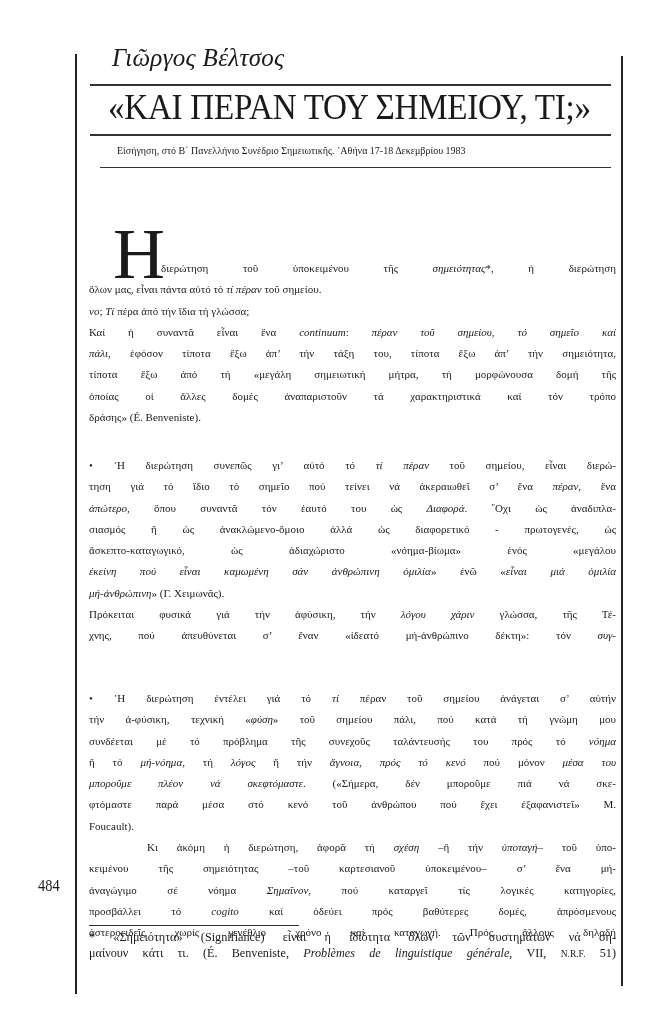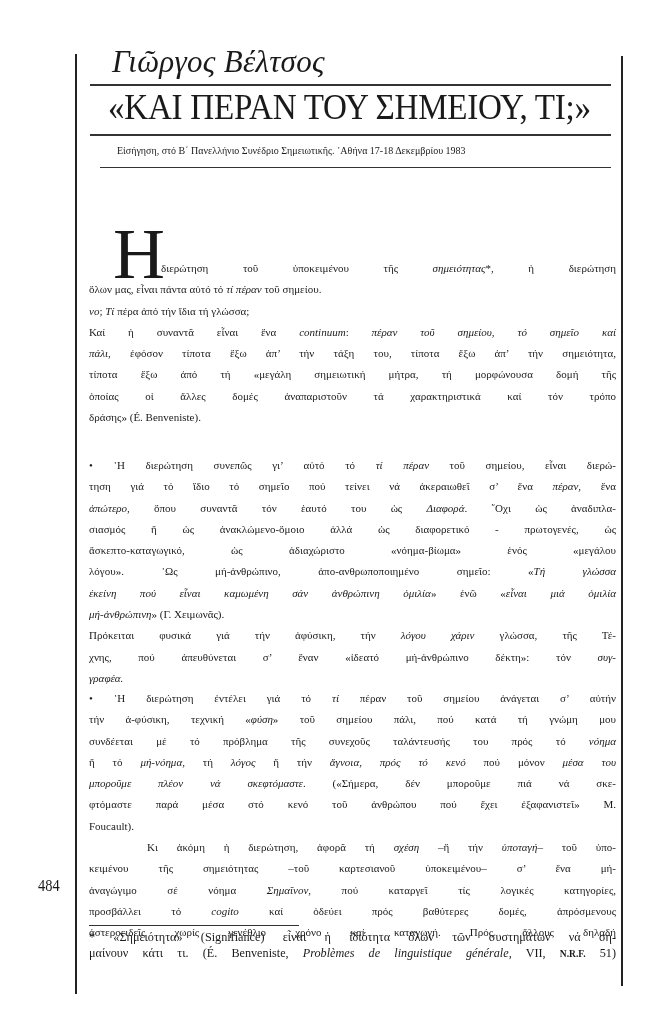--- a/index.html
+++ b/index.html
@@ -1,34 +1,34 @@
 <!DOCTYPE html>
 <html><head>
 <meta charset="utf-8">
 <style>
   html, body { margin: 0; padding: 0; background: #ffffff; }
   body { width: 657px; height: 1024px; position: relative; overflow: hidden;
          font-family: "Liberation Serif", "DejaVu Serif", serif; color: #1a1a1a; }
   .page { position: absolute; left: 0; top: 0; width: 657px; height: 1024px; }
   .vline-left { position: absolute; left: 75px; top: 54px; width: 2px; height: 940px; background: #222; }
   .vline-right { position: absolute; left: 621px; top: 56px; width: 2px; height: 930px; background: #222; }
-  .author { position: absolute; left: 112px; top: 44px; font-size: 31px; font-style: italic; letter-spacing: 0.3px; }
+  .author { position: absolute; left: 112px; top: 44px; font-size: 25px; font-style: italic; letter-spacing: 0.3px; }
   .rule { position: absolute; height: 1.5px; background: #333; }
   .title { position: absolute; left: 108px; top: 86px; font-size: 36px; letter-spacing: -0.3px; white-space: nowrap; transform: scaleX(0.92); transform-origin: left top; }
   .subtitle { position: absolute; left: 117px; top: 145px; font-size: 10px; white-space: nowrap; }
   .note { position: absolute; left: 88px; top: 183px; width: 530px; font-size: 10px; line-height: 13px; text-align: justify; }
   .body { position: absolute; left: 89px; width: 527px; font-size: 11px; line-height: 21.3px; text-align: justify; }
   .dropcap { position: absolute; left: 113px; top: 218px; font-size: 72px; line-height: 1; font-weight: normal; }
   .line { display: block; white-space: nowrap; text-align-last: justify; }
   .line.last { text-align-last: left; }
   i { font-style: italic; }
   .indent { padding-left: 58px; }
   .pageno { position: absolute; left: 38px; top: 876px; font-size: 17px; transform: scaleX(0.85); transform-origin: left top; }
   .footnote { position: absolute; left: 89px; top: 926px; width: 527px; font-size: 12.2px; line-height: 16px; }
-  .smallcaps { font-size: 9.5px; font-weight: bold; }
+  .smallcaps { font-size: 9.5px; }
 </style>
 </head>
 <body>
 
 <div class="page">
   <div class="vline-left"></div>
   <div class="vline-right"></div>
 
   <div class="author">Γιῶργος Βέλτσος</div>
   <div class="rule" style="left:90px; top:84px; width:521px;"></div>
@@ -50,26 +50,24 @@
     <span class="line">ὁποίας οἱ ἄλλες δομές ἀναπαριστοῦν τά χαρακτηριστικά καί τόν τρόπο</span>
     <span class="line last">δράσης» (É. Benveniste).</span>
   </div>
 
   <div class="body" style="top:455px;">
     <span class="line"><span>• ῾Η διερώτηση συνεπῶς γι’ αὐτό τό </span><i>τί πέραν</i><span> τοῦ σημείου, εἶναι διερώ-</span></span>
     <span class="line"><span>τηση γιά τό ἴδιο τό σημεῖο πού τείνει νά ἀκεραιωθεῖ σ’ ἕνα </span><i>πέραν</i><span>, ἕνα</span></span>
     <span class="line"><i>ἀπώτερο</i><span>, ὅπου συναντᾶ τόν ἑαυτό του ὡς </span><i>Διαφορά</i><span>. ῎Οχι ὡς ἀναδιπλα-</span></span>
     <span class="line">σιασμός ἤ ὡς ἀνακλώμενο-ὅμοιο ἀλλά ὡς διαφορετικό - πρωτογενές, ὡς</span>
     <span class="line">ἄσκεπτο-καταγωγικό, ὡς ἀδιαχώριστο «νόημα-βίωμα» ἑνός «μεγάλου</span>
-    <span class="line"><span>λόγου». ῾Ως μή-ἀνθρώπινο, ἀπο-ανθρωποποιημένο σημεῖο: «</span><i>Τή γλώσσα</i></span>
     <span class="line"><i>ἐκείνη πού εἶναι καμωμένη σάν ἀνθρώπινη ὁμιλία</i><span>» ἐνῶ «</span><i>εἶναι μιά ὁμιλία</i></span>
     <span class="line last"><i>μή-ἀνθρώπινη</i><span>» (Γ. Χειμωνᾶς).</span></span>
     <span class="line"><span>Πρόκειται φυσικά γιά τήν ἀφύσικη, τήν </span><i>λόγου χάριν</i><span> γλώσσα, τῆς Τέ-</span></span>
     <span class="line"><span>χνης, πού ἀπευθύνεται σ’ ἕναν «ἰδεατό μή-ἀνθρώπινο δέκτη»: τόν </span><i>συγ-</i></span>
-    <span class="line last"><i>γραφέα.</i></span>
   </div>
 
   <div class="body" style="top:688px;">
     <span class="line"><span>• ῾Η διερώτηση ἐντέλει γιά τό </span><i>τί</i><span> πέραν τοῦ σημείου ἀνάγεται σ’ αὐτήν</span></span>
     <span class="line"><span>τήν ἀ-φύσικη, τεχνική «</span><i>φύση</i><span>» τοῦ σημείου πάλι, πού κατά τή γνώμη μου</span></span>
     <span class="line"><span>συνδέεται μέ τό πρόβλημα τῆς συνεχοῦς ταλάντευσής του πρός τό </span><i>νόημα</i></span>
     <span class="line"><span>ἤ τό </span><i>μή-νόημα</i><span>, τή </span><i>λόγος</i><span> ἤ τήν </span><i>ἄγνοια</i><span>, </span><i>πρός τό κενό</i><span> πού μόνον </span><i>μέσα του</i></span>
     <span class="line"><i>μποροῦμε πλέον νά σκεφτόμαστε</i><span>. («Σήμερα, δέν μποροῦμε πιά νά σκε-</span></span>
     <span class="line">φτόμαστε παρά μέσα στό κενό τοῦ ἀνθρώπου πού ἔχει ἐξαφανιστεῖ» Μ.</span>
     <span class="line last">Foucault).</span>

